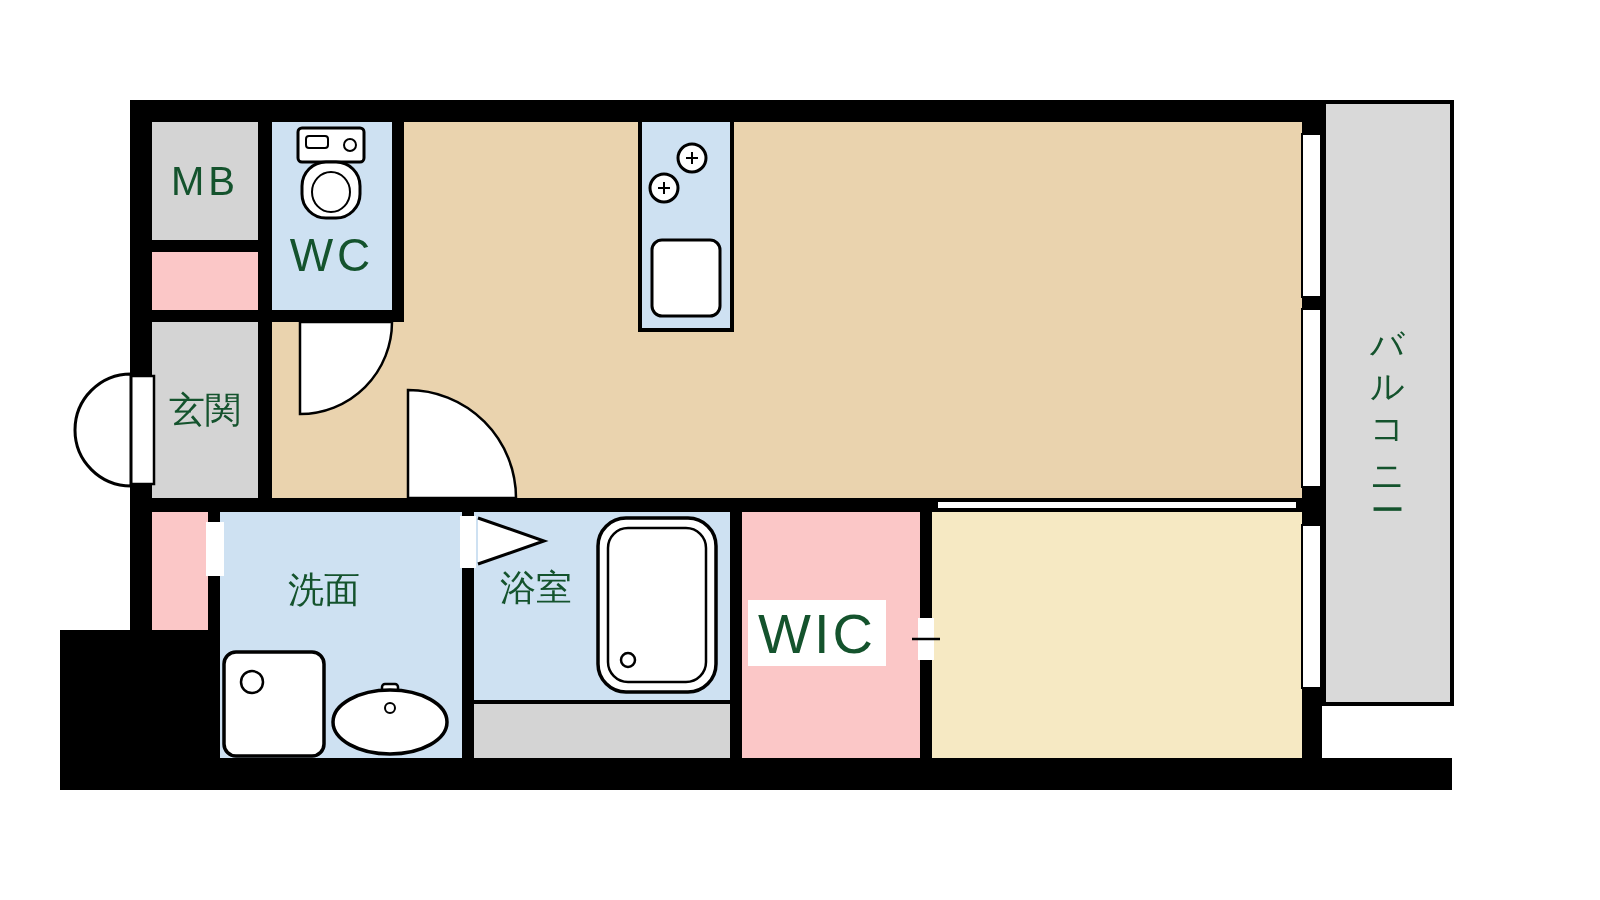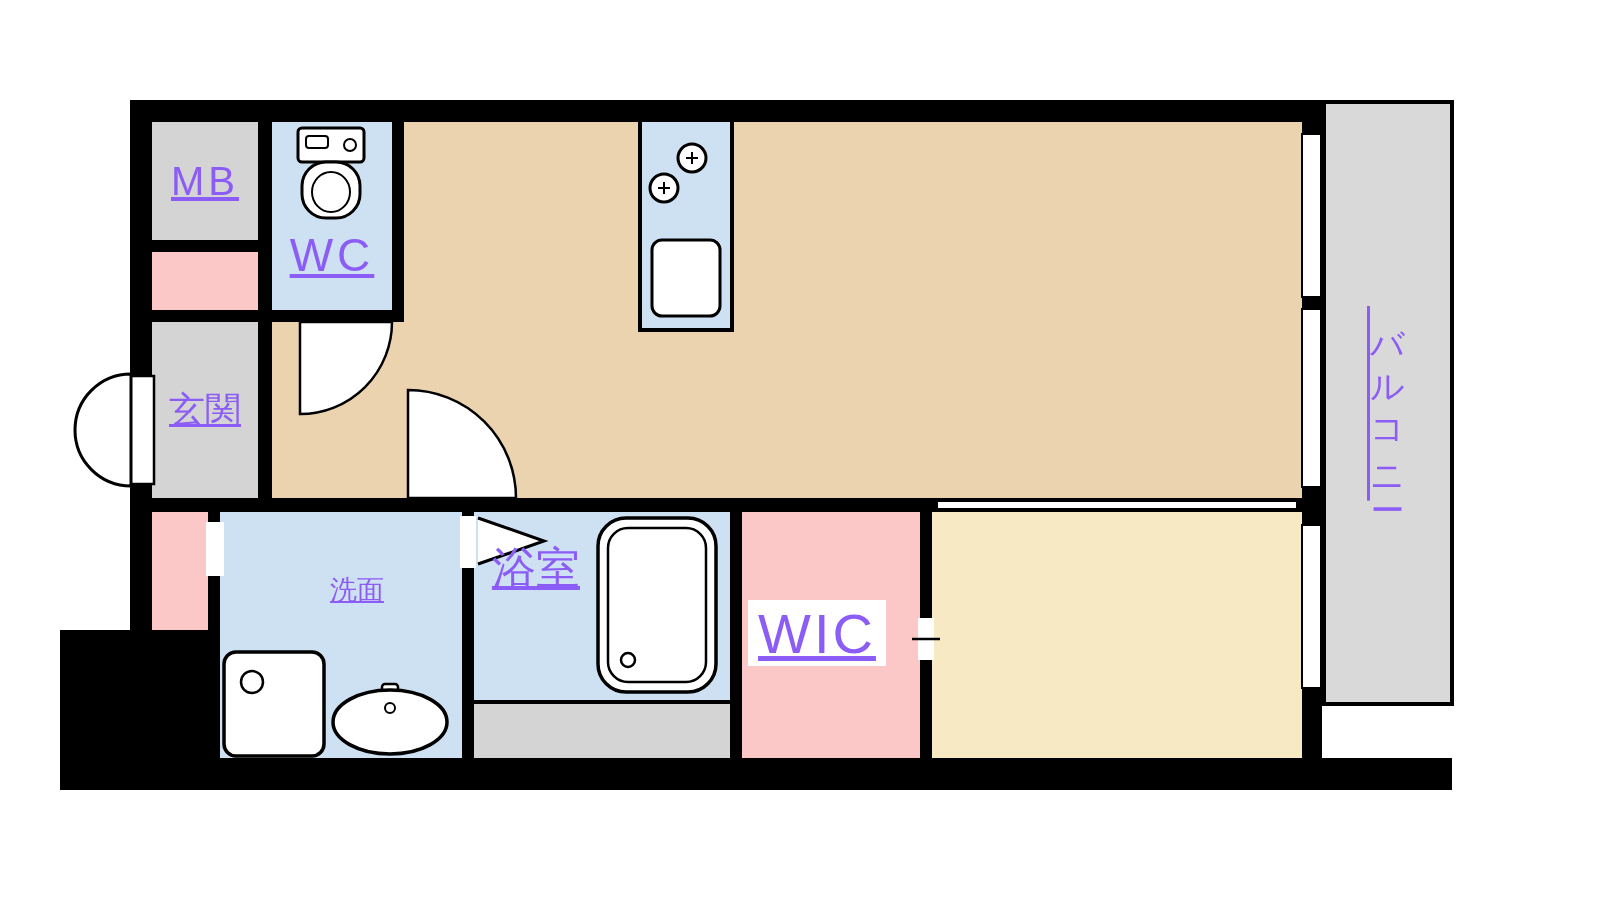--- a/index.html
+++ b/index.html
@@ -32,27 +32,27 @@
   
   .window{background:#fff;border:2px solid #000;}
   .window-1{left:1301px;top:133px;width:21px;height:165px;}
   .window-2{left:1301px;top:308px;width:21px;height:180px;}
   .window-3{left:1301px;top:524px;width:21px;height:165px;}
   .sliding-door{left:938px;top:500px;width:358px;height:10px;background:#fff;
                 border-top:2px solid #000;border-bottom:2px solid #000;}
 
   
   .label{position:absolute;display:flex;align-items:center;justify-content:center;
-         color:#8b5cf6;box-sizing:border-box;white-space:nowrap;text-decoration:underline;}
+         color:#14532d;box-sizing:border-box;white-space:nowrap;}
   .lbl-mb{left:152px;top:122px;width:106px;height:118px;font-size:40px;letter-spacing:4px;}
   .lbl-wc{left:272px;top:220px;width:120px;height:70px;font-size:46px;letter-spacing:4px;}
   .lbl-ldk{left:700px;top:292px;width:620px;height:86px;font-size:62px;font-weight:500;letter-spacing:2px;}
   .lbl-entrance{left:152px;top:322px;width:106px;height:176px;font-size:36px;}
-  .lbl-laundry{left:236px;top:562px;width:242px;height:56px;font-size:27px;}
-  .lbl-bath{left:474px;top:540px;width:124px;height:56px;font-size:44px;}
+  .lbl-laundry{left:203px;top:562px;width:242px;height:56px;font-size:36px;}
+  .lbl-bath{left:474px;top:560px;width:124px;height:56px;font-size:36px;}
   .lbl-wic{left:748px;top:600px;width:138px;height:66px;font-size:56px;letter-spacing:3px;background:#fff;}
   .lbl-western{left:932px;top:590px;width:370px;height:90px;font-size:56px;font-weight:500;}
   .lbl-balcony{left:1326px;top:104px;width:124px;height:598px;font-size:34px;
                writing-mode:vertical-rl;letter-spacing:8px;}
 
   svg.overlay{position:absolute;left:0;top:0;pointer-events:none;}
 </style>
 </head>
 <body>
 

